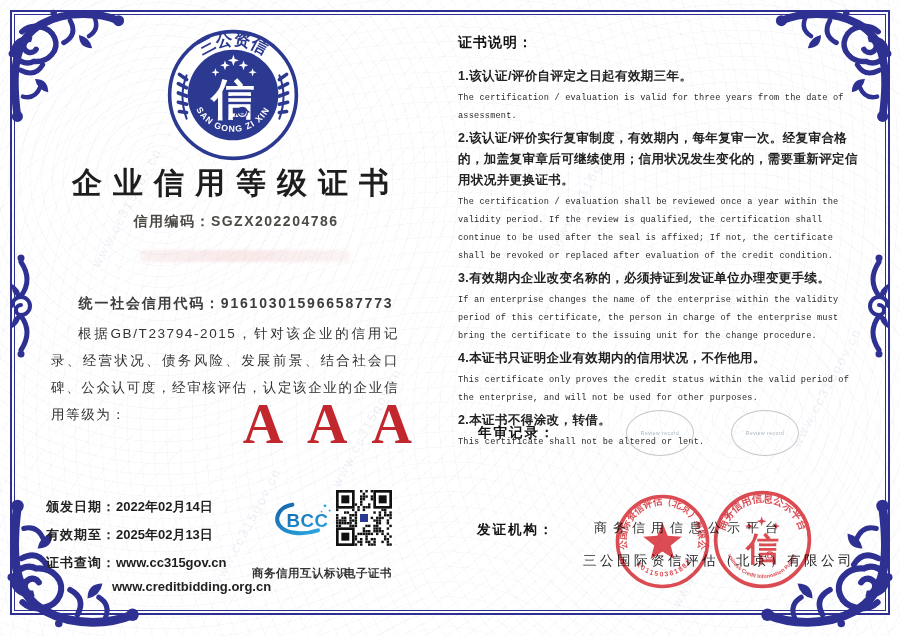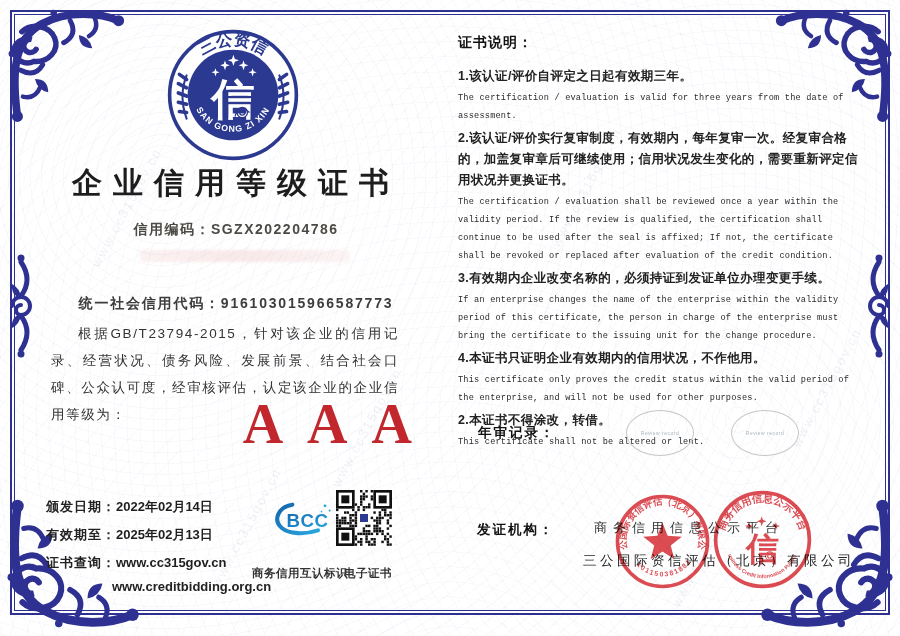--- a/index.html
+++ b/index.html
@@ -19,21 +19,21 @@
   .corner.bl{transform:scaleY(-1);}
   .corner.br{transform:scale(-1,-1);}
   .mid-orn{position:absolute;width:34px;height:112px;}
   .mid-orn.right{transform:scaleX(-1);}
   
   .logo-wrap{position:absolute;left:166px;top:28px;width:134px;height:134px;}
   .title{position:absolute;left:36px;top:163px;width:400px;text-align:center;font-size:30px;
          font-weight:bold;color:#1d1d1d;letter-spacing:11px;white-space:nowrap;}
   .subtitle{position:absolute;left:36px;top:203px;width:400px;text-align:center;font-size:9.5px;
          color:#2c2c2c;letter-spacing:3.1px;font-weight:bold;white-space:nowrap;}
-  .credit-code{position:absolute;left:36px;top:221px;width:400px;text-align:center;font-size:14px;
+  .credit-code{position:absolute;left:36px;top:213px;width:400px;text-align:center;font-size:14px;
          color:#4c4a45;font-weight:bold;letter-spacing:1.5px;}
   .redacted{position:absolute;left:140px;top:250px;width:210px;height:12px;
          background:linear-gradient(90deg,rgba(220,120,120,.10),rgba(220,120,120,.16),rgba(220,120,120,.08));
          filter:blur(1.4px);border-radius:3px;}
   .social-code{position:absolute;left:36px;top:295px;width:400px;text-align:center;font-size:14px;
          color:#3d3d3d;font-weight:bold;letter-spacing:1.8px;}
   .statement{position:absolute;left:51px;top:320px;width:348px;font-size:13.5px;line-height:27px;
          color:#333;letter-spacing:1.6px;text-align:justify;text-indent:2em;font-weight:500;}
   .rating{position:absolute;left:36px;top:392px;width:400px;text-align:right;
          font-family:"Liberation Serif","DejaVu Serif",serif;font-size:56px;font-weight:bold;

